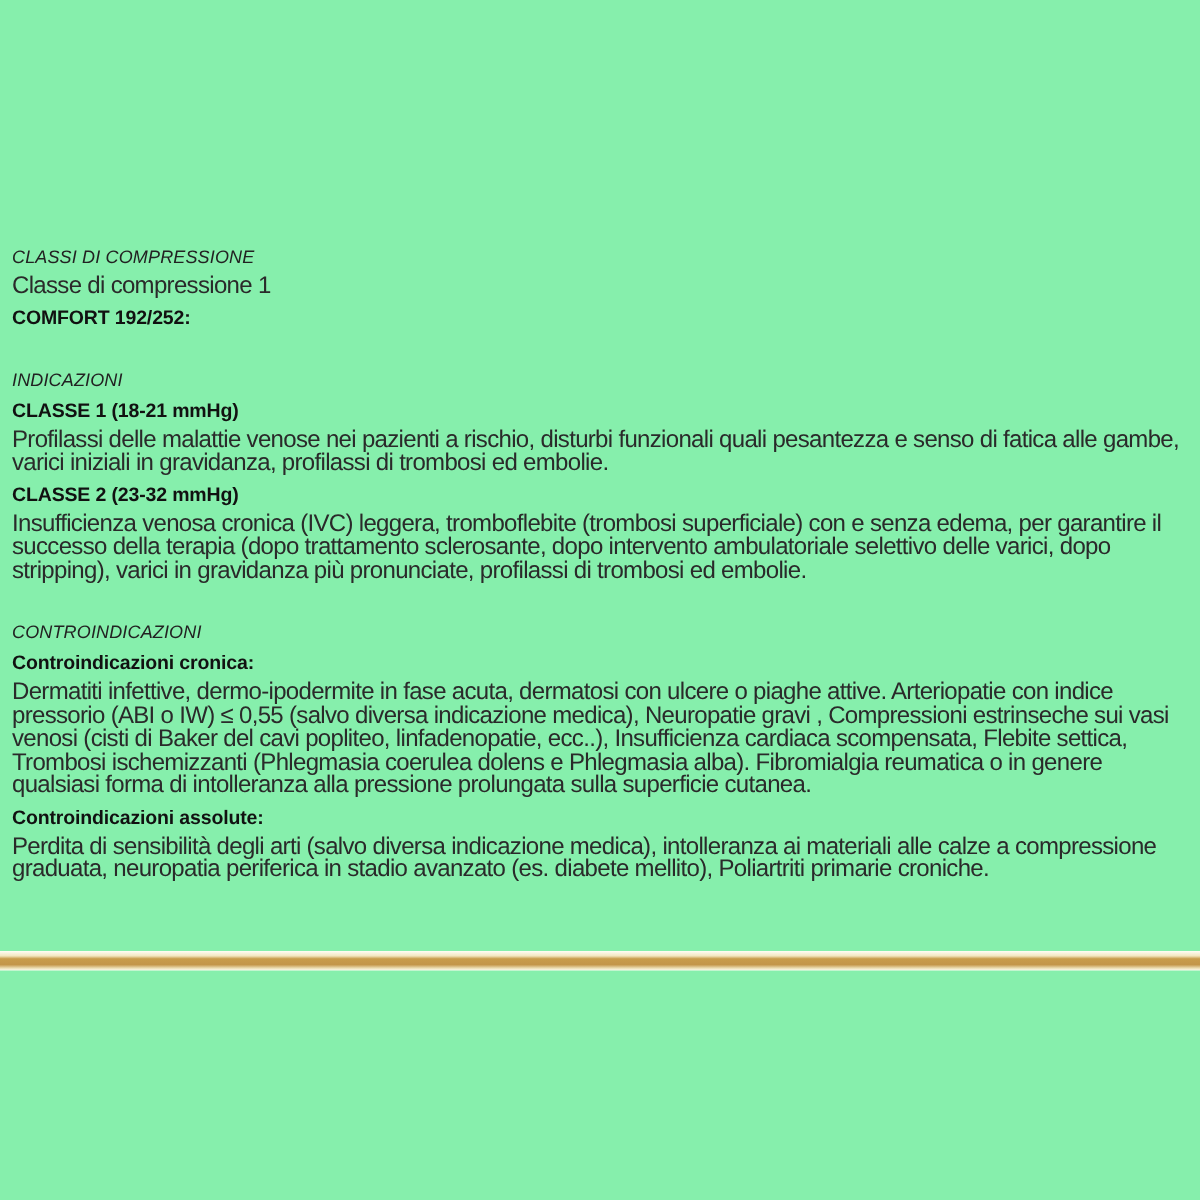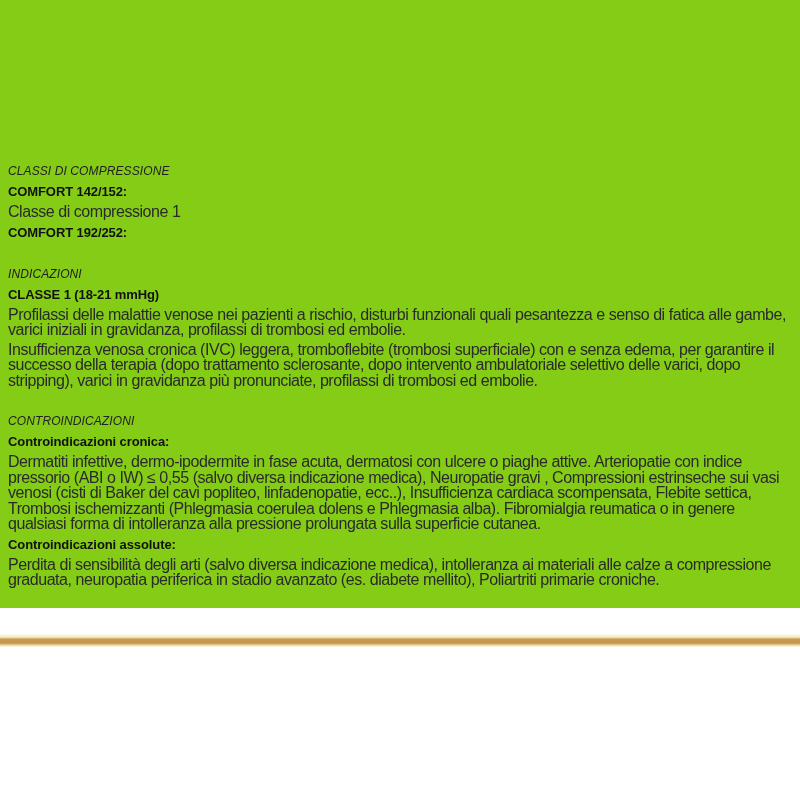--- a/index.html
+++ b/index.html
@@ -8,22 +8,22 @@
     width: 800px;
     height: 800px;
     background: #ffffff;
     font-family: "Liberation Sans", sans-serif;
     color: #1f1f1f;
     overflow: hidden;
   }
   .page {
     position: relative;
     width: 800px;
-    height: 608px;
-    background: #84cc16;
+    height: 800px;
+    background: #86efac;
   }
   .content {
     position: absolute;
     top: 163px;
     left: 8px;
     width: 784px;
   }
   p { margin: 0; }
   .sec-heading {
     font-style: italic;
@@ -66,29 +66,29 @@
   }
 </style>
 </head>
 <body>
 
 <div class="page">
   <main class="content">
 
     <section>
       <p class="sec-heading">CLASSI DI COMPRESSIONE</p>
-      <p class="item-label">COMFORT 142/152:</p>
       <p class="item-text">Classe di compressione 1</p>
       <p class="item-label">COMFORT 192/252:</p>
     </section>
 
     <section>
       <p class="sec-heading gap-lg">INDICAZIONI</p>
       <p class="item-label">CLASSE 1 (18-21 mmHg)</p>
       <p class="item-text">Profilassi delle malattie venose nei pazienti a rischio, disturbi funzionali quali pesantezza e senso di fatica alle gambe, varici iniziali in gravidanza, profilassi di trombosi ed embolie.</p>
+      <p class="item-label">CLASSE 2 (23-32 mmHg)</p>
       <p class="item-text">Insufficienza venosa cronica (IVC) leggera, tromboflebite (trombosi superficiale) con e senza edema, per garantire il successo della terapia (dopo trattamento sclerosante, dopo intervento ambulatoriale selettivo delle varici, dopo stripping), varici in gravidanza più pronunciate, profilassi di trombosi ed embolie.</p>
     </section>
 
     <section>
       <p class="sec-heading gap-lg">CONTROINDICAZIONI</p>
       <p class="item-label">Controindicazioni cronica:</p>
       <p class="item-text">Dermatiti infettive, dermo-ipodermite in fase acuta, dermatosi con ulcere o piaghe attive. Arteriopatie con indice pressorio (ABI o IW) ≤ 0,55 (salvo diversa indicazione medica), Neuropatie gravi , Compressioni estrinseche sui vasi venosi (cisti di Baker del cavi popliteo, linfadenopatie, ecc..), Insufficienza cardiaca scompensata, Flebite settica, Trombosi ischemizzanti (Phlegmasia coerulea dolens e Phlegmasia alba). Fibromialgia reumatica o in genere qualsiasi forma di intolleranza alla pressione prolungata sulla superficie cutanea.</p>
       <p class="item-label gap-lg">Controindicazioni assolute:</p>
       <p class="item-text">Perdita di sensibilità degli arti (salvo diversa indicazione medica), intolleranza ai materiali alle calze a compressione graduata, neuropatia periferica in stadio avanzato (es. diabete mellito), Poliartriti primarie croniche.</p>
     </section>

